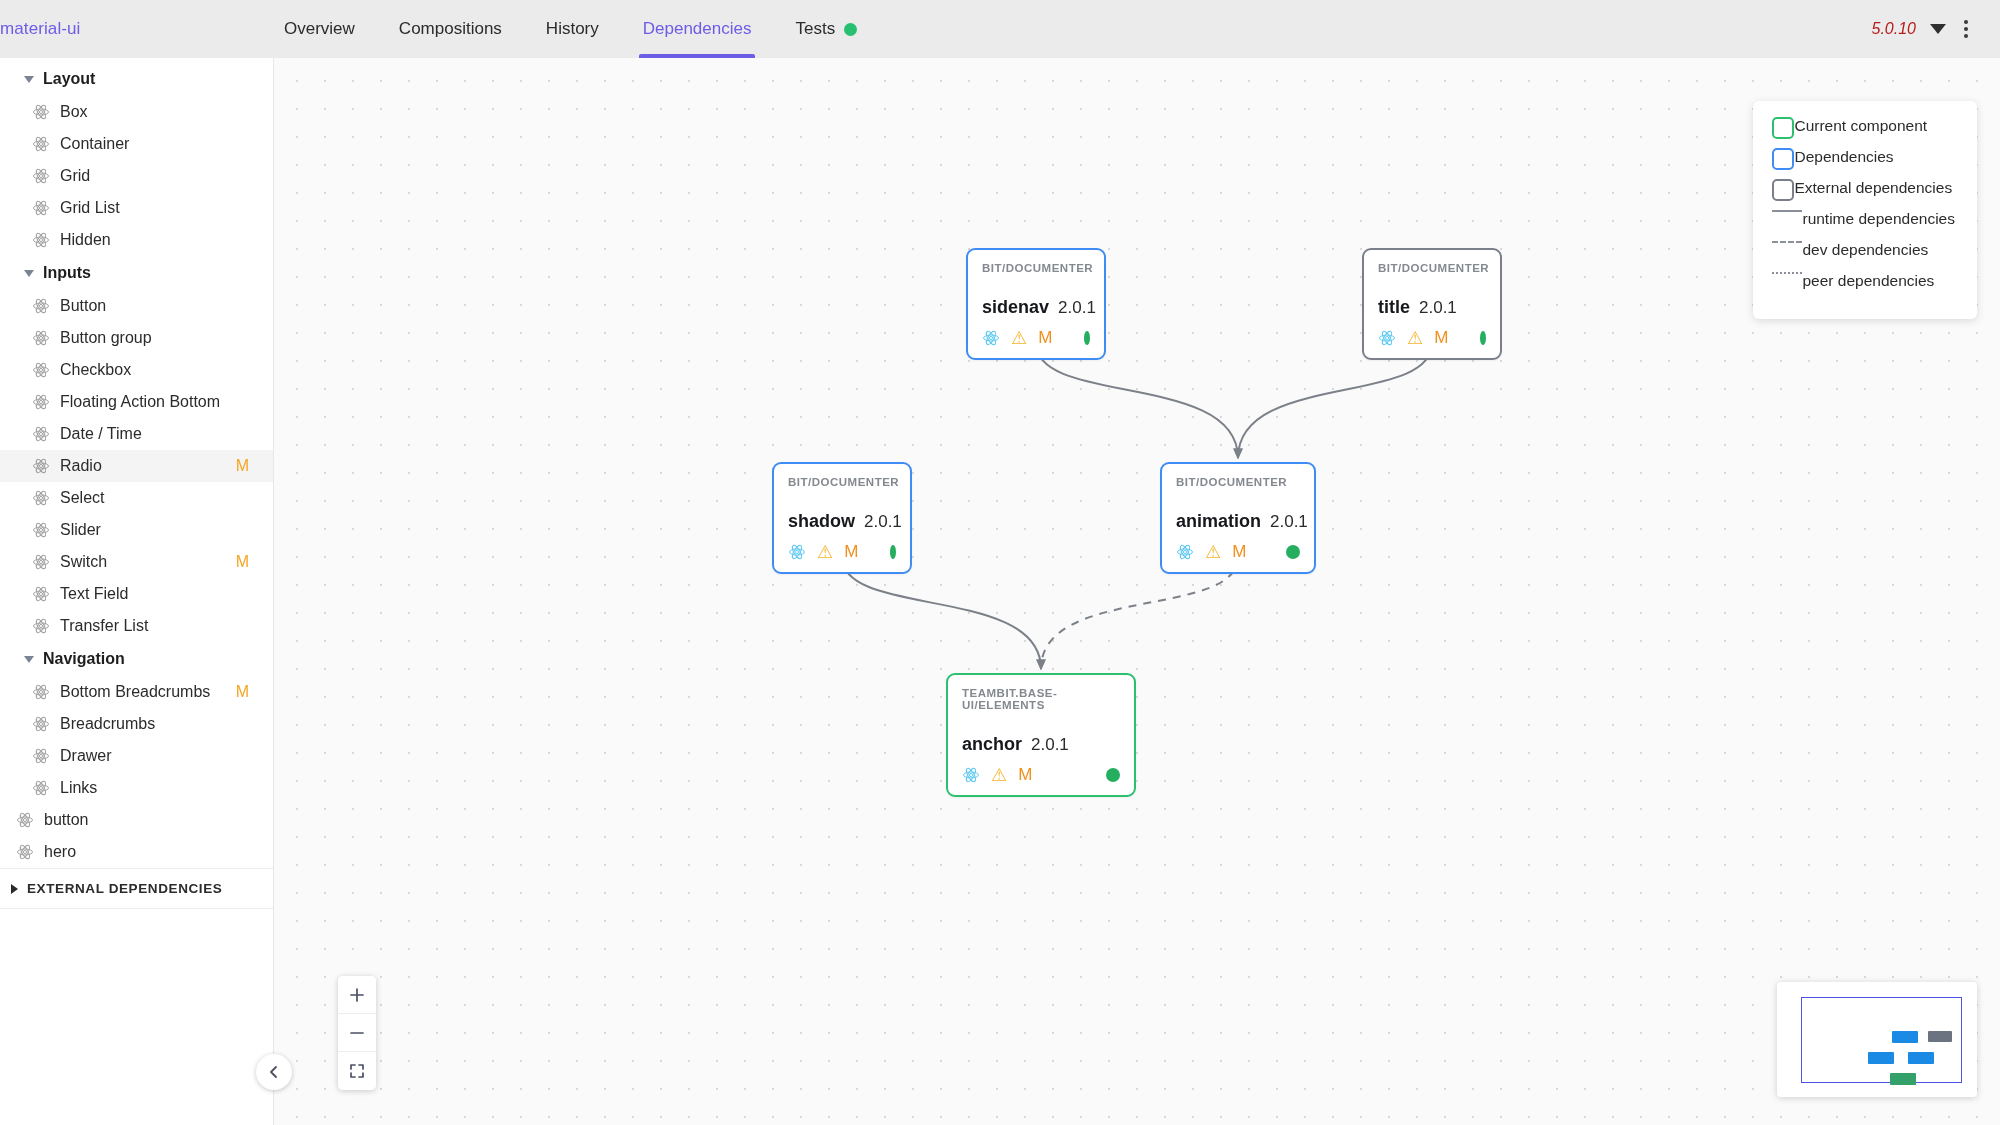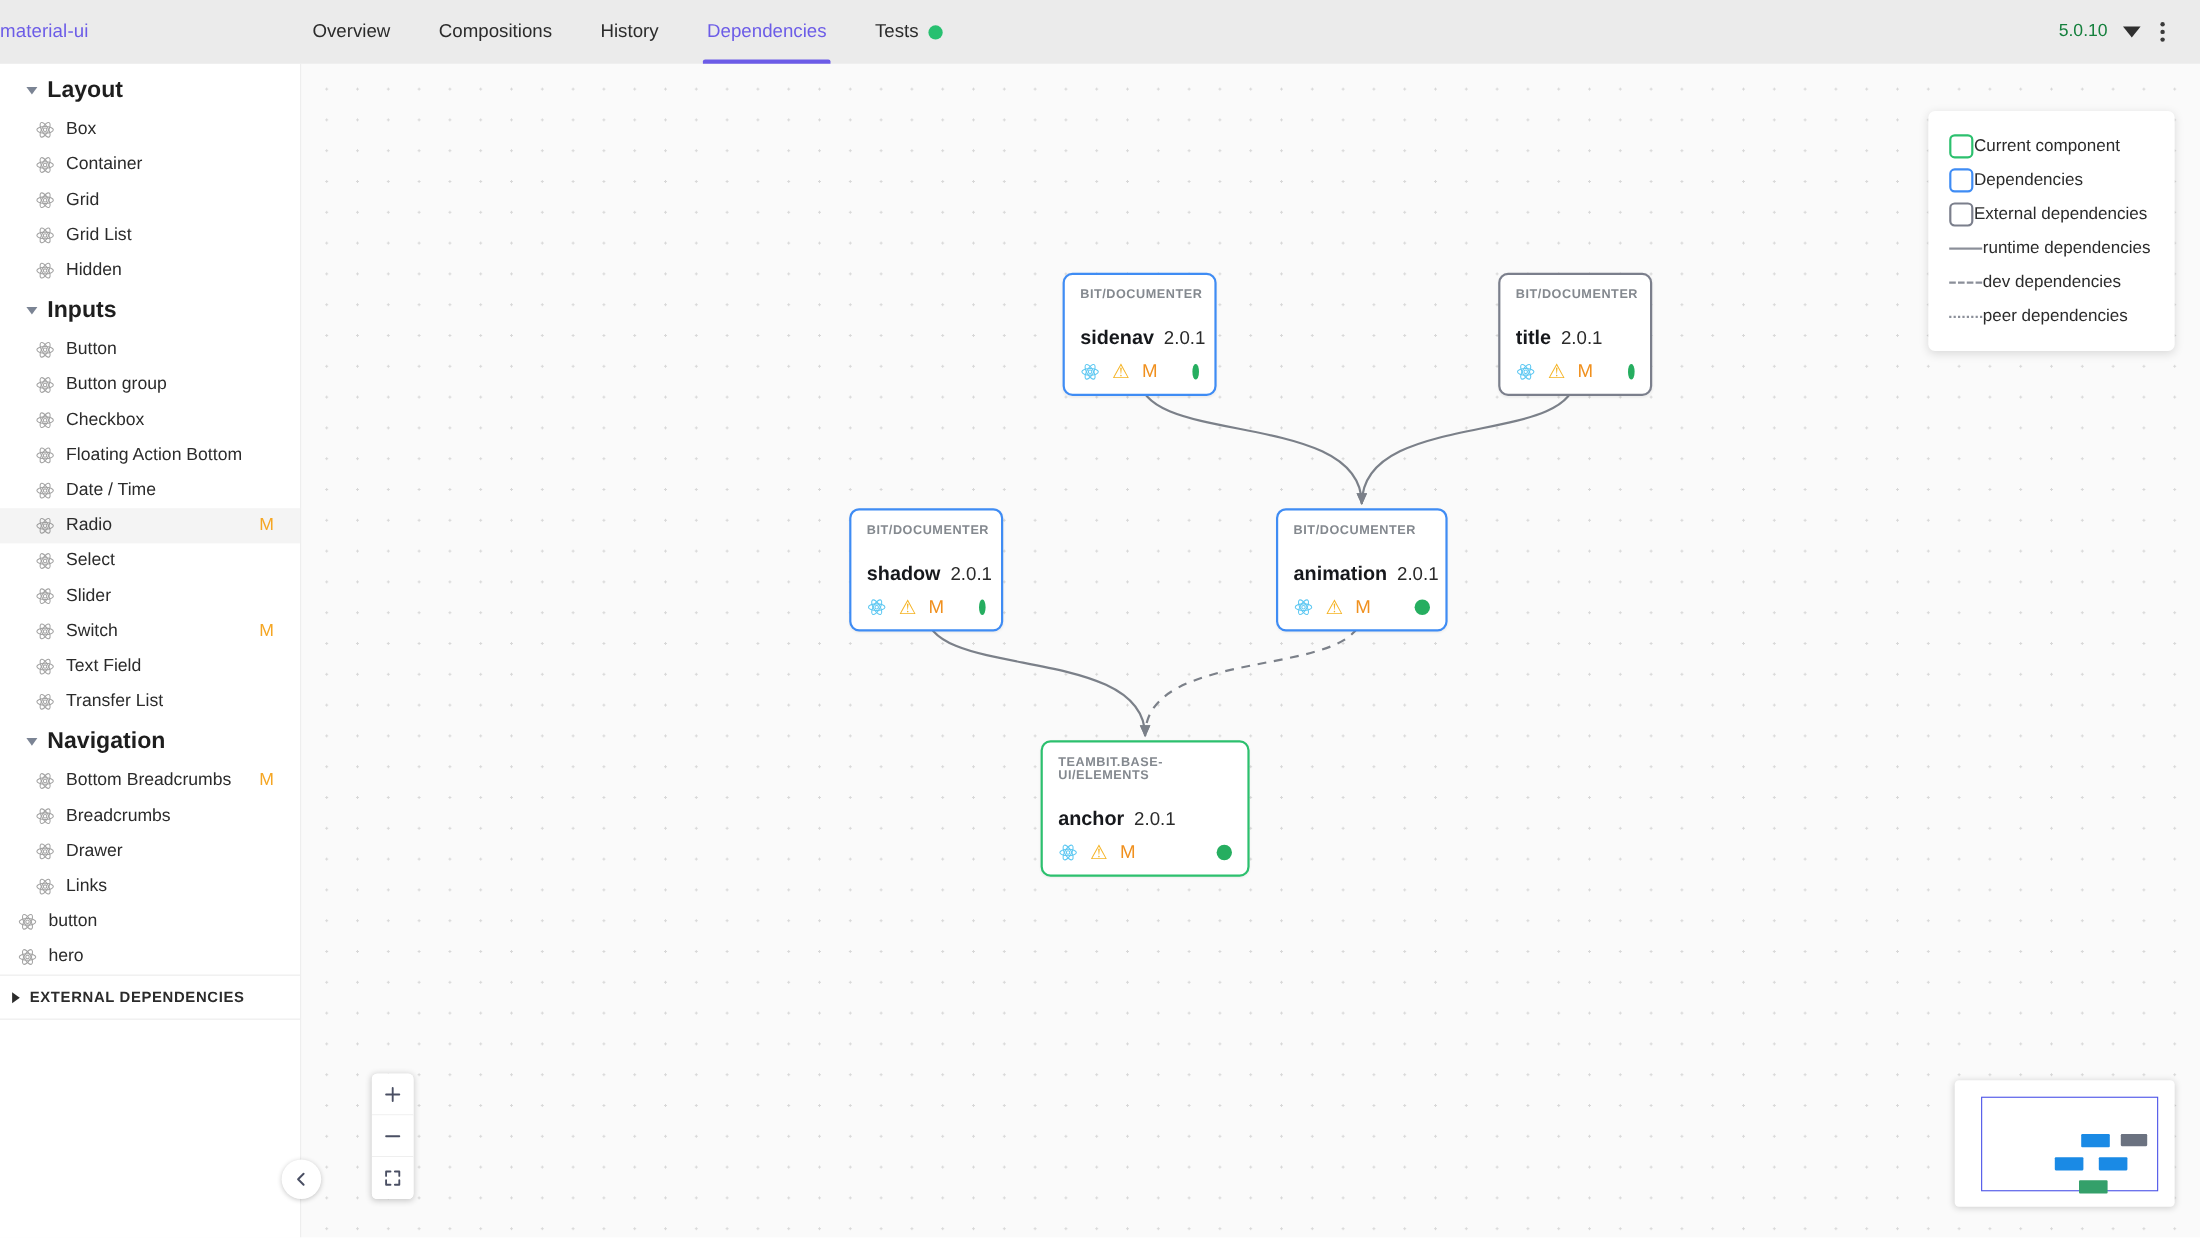--- a/index.html
+++ b/index.html
@@ -30,21 +30,21 @@
     height: 58px; display: flex; align-items: center; position: relative;
     cursor: pointer; white-space: nowrap;
   }
   .tab.active { color: #6c5ce7; }
   .tab.active::after {
     content: ""; position: absolute; left: 18px; right: 18px; bottom: 0;
     height: 4px; background: #6c5ce7; border-radius: 2px 2px 0 0;
   }
   .dot-green { width: 13px; height: 13px; border-radius: 50%; background: #27c070; display: inline-block; margin-left: 9px; }
   .topbar-right { margin-left: auto; display: flex; align-items: center; gap: 4px; padding-right: 18px; }
-  .version { font-size: 16px; color: #15803d; }
+  .version { font-size: 16px; color: #b91c1c; font-style: italic; }
   .caret-down {
     width: 0; height: 0; margin-left: 10px;
     border-left: 8px solid transparent; border-right: 8px solid transparent;
     border-top: 10px solid #2f2f2f; cursor: pointer;
   }
   .kebab { display: flex; flex-direction: column; gap: 3px; padding: 10px 14px; cursor: pointer; }
   .kebab i { width: 4px; height: 4px; border-radius: 50%; background: #3a3a3a; display: block; }
 
   
   .body-row { display: flex; flex: 1; min-height: 0; position: relative; }
@@ -62,21 +62,21 @@
     font-size: 13.5px; font-weight: bold; letter-spacing: .6px; color: #2b2b2b;
     border-bottom: 1px solid #ececec;
     cursor: pointer;
   }
   .side-section-head.bottom { border-bottom: 1px solid #ececec; border-top: 1px solid #ececec; }
   .tri-down { width: 0; height: 0; border-left: 5.5px solid transparent; border-right: 5.5px solid transparent; border-top: 7px solid #7b8494; }
   .tri-right { width: 0; height: 0; border-top: 5.5px solid transparent; border-bottom: 5.5px solid transparent; border-left: 7px solid #2b2b2b; margin-left: 1px; }
   .side-list { padding-top: 4px; }
   .group-head {
     display: flex; align-items: center; gap: 9px;
-    padding: 8px 0 8px 24px; font-size: 21px; font-weight: bold; color: #1e1e1e; cursor: pointer;
+    padding: 8px 0 8px 24px; font-size: 16px; font-weight: bold; color: #1e1e1e; cursor: pointer;
   }
   .side-item {
     display: flex; align-items: center; gap: 10px;
     padding: 7px 14px 7px 32px; font-size: 16px; color: #2b2b2b; cursor: pointer;
     position: relative;
   }
   .side-item.selected { background: #f4f4f4; }
   .side-item.root { padding-left: 16px; }
   .side-item .label { flex: 1; }
   .mod-badge { color: #f5a623; font-size: 16px; font-weight: 500; margin-right: 10px; }
@@ -122,21 +122,21 @@
   .node .status { width: 14px; height: 14px; border-radius: 50%; background: #26ae60; }
   .react-ico.blue { opacity: 1; }
 
   
   .legend {
     position: absolute; top: 43px; right: 23px;
     background: #fff; border-radius: 6px; padding: 16px 22px 16px 19px;
     box-shadow: 0 2px 9px rgba(0,0,0,.13);
     z-index: 20;
   }
-  .legend-row { display: flex; align-items: center; height: 31px; }
+  .legend-row { display: flex; align-items: flex-start; height: 31px; }
   .legend-row .lbl { font-size: 15.5px; color: #2b2b2b; }
   .sw { width: 22px; height: 22px; border-radius: 5px; border: 2.5px solid #7b7f8c; }
   .lineswatch { width: 30px; height: 0; border-top: 2.5px solid #8b8f99; }
   .lineswatch.dashed { border-top-style: dashed; }
   .lineswatch.dotted { border-top-style: dotted; }
 
   
   .zoomctl {
     position: absolute; left: 64px; bottom: 35px;
     width: 38px; background: #fff; border-radius: 5px;

